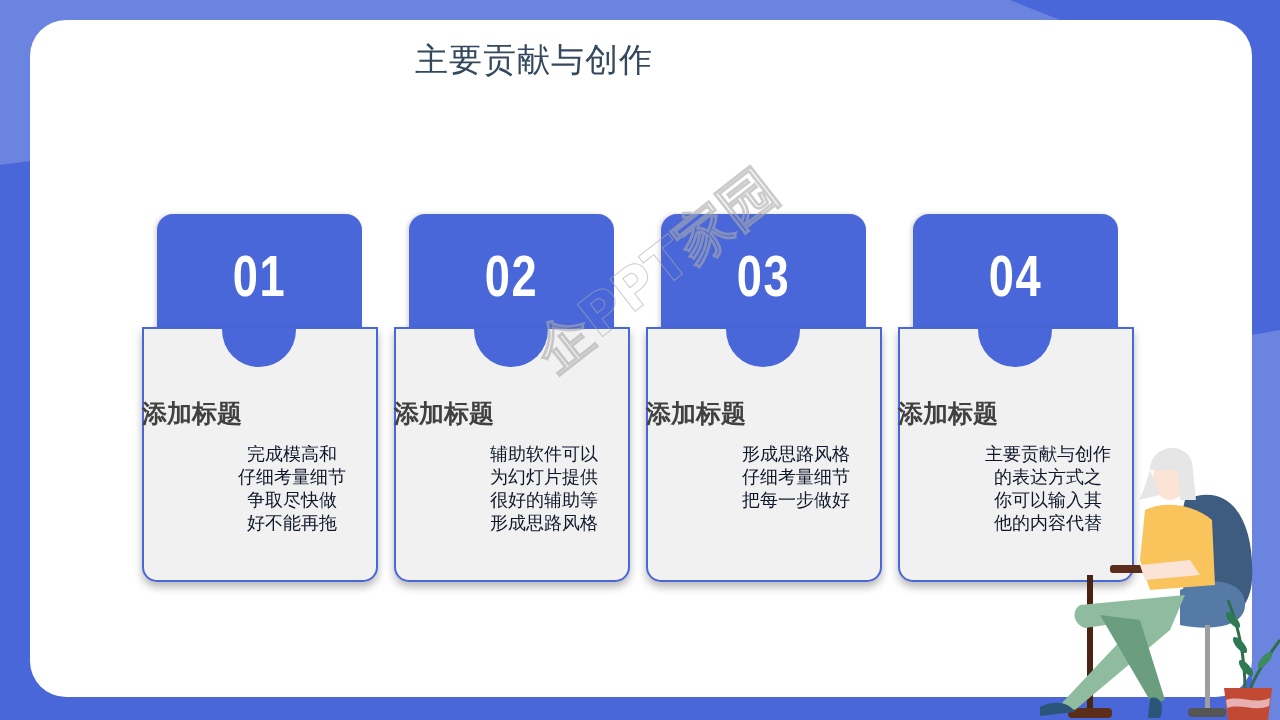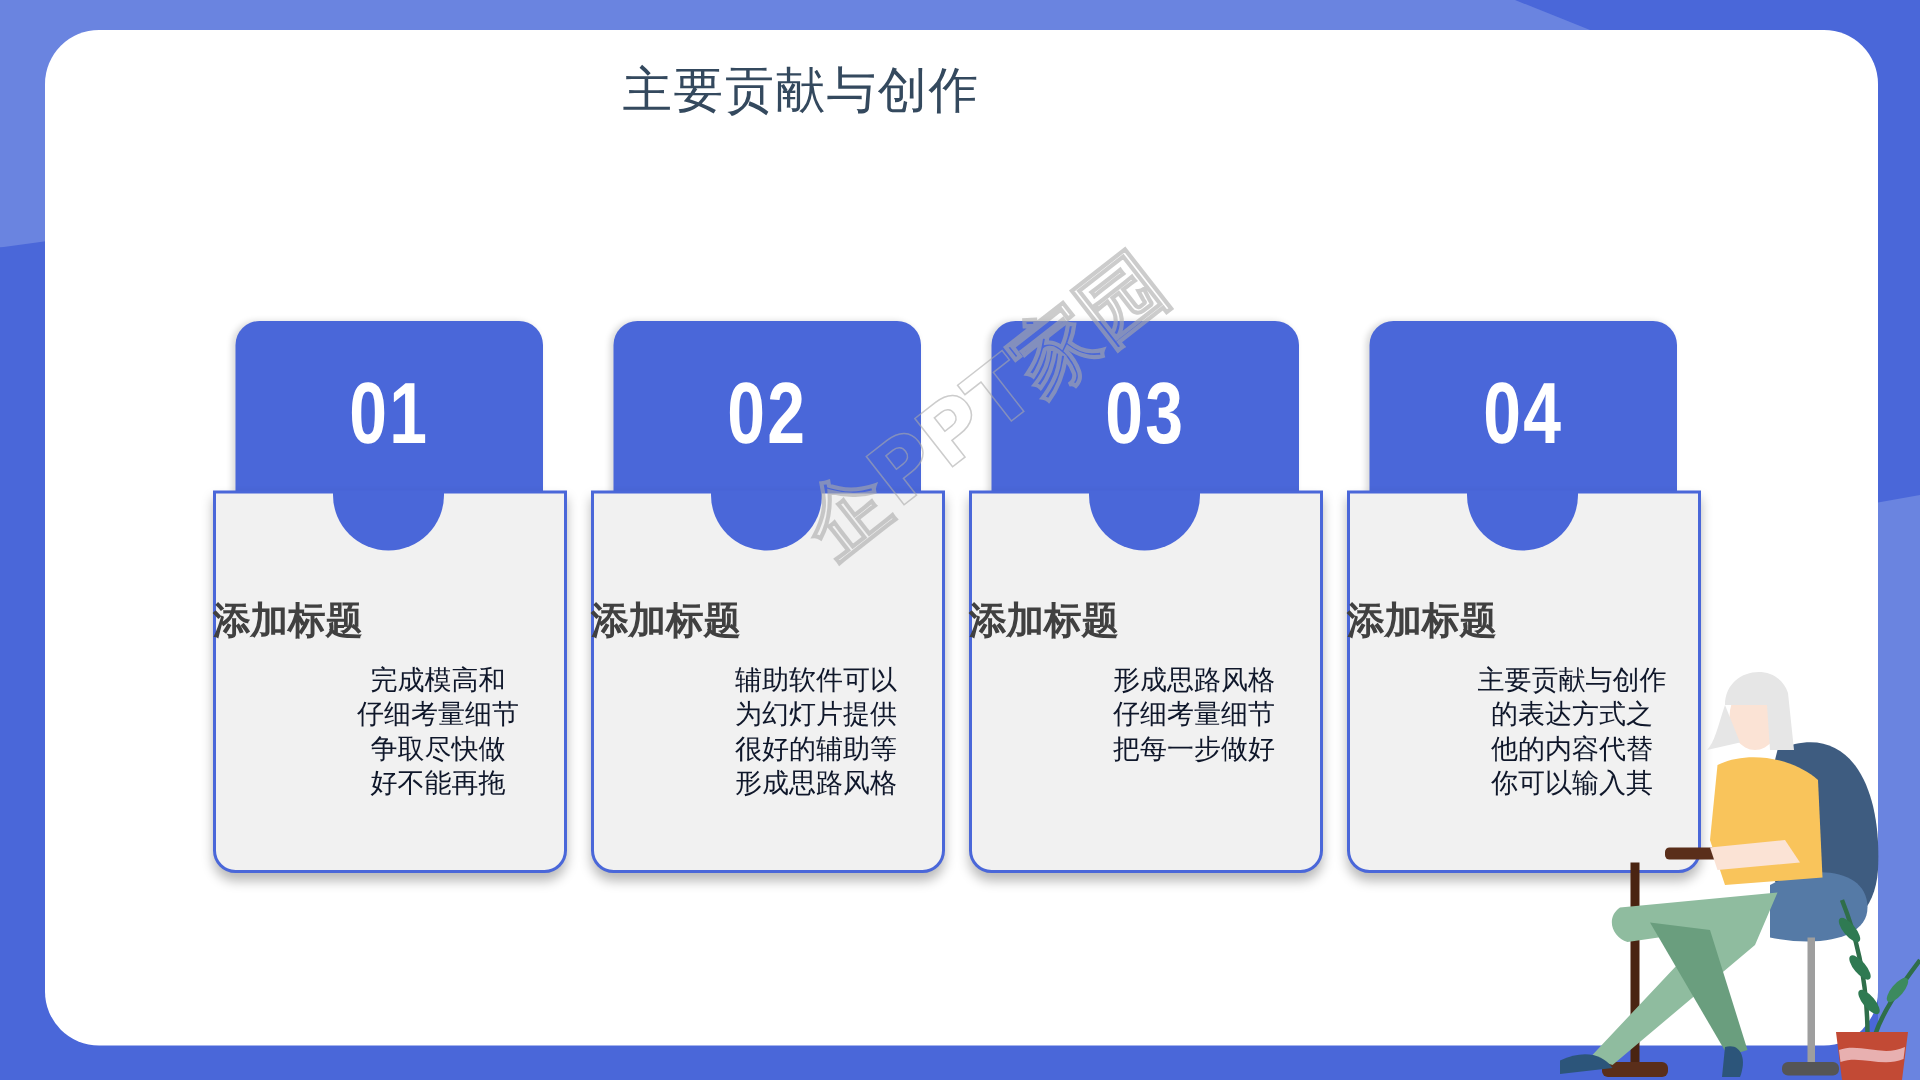--- a/index.html
+++ b/index.html
@@ -115,22 +115,22 @@
 
 <div class="card" style="left:898px;">
   <div class="tab"></div>
   <div class="num">04</div>
   <div class="body"></div>
   <div class="notch"></div>
   <div class="heading">添加标题</div>
   <div class="desc">
     <div>主要贡献与创作</div>
     <div>的表达方式之</div>
+    <div>你可以输入其</div>
     <div>他的内容代替</div>
-    <div>你可以输入其</div>
   </div>
 </div>
 
 <div class="watermark">企PPT家园</div>
 
 <svg class="illustration" viewBox="1020 440 260 280" xmlns="http://www.w3.org/2000/svg">
 
   <rect x="1110" y="565" width="40" height="8" rx="3" fill="#5A2E1A"></rect>
   <rect x="1087" y="575" width="6" height="135" fill="#4A2412"></rect>
   <rect x="1068" y="708" width="44" height="10" rx="4" fill="#5A2E1A"></rect>

